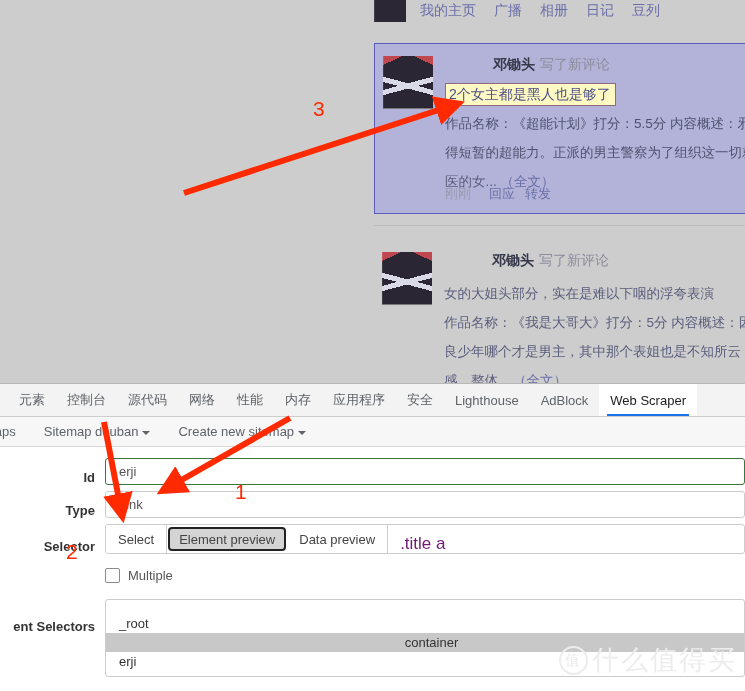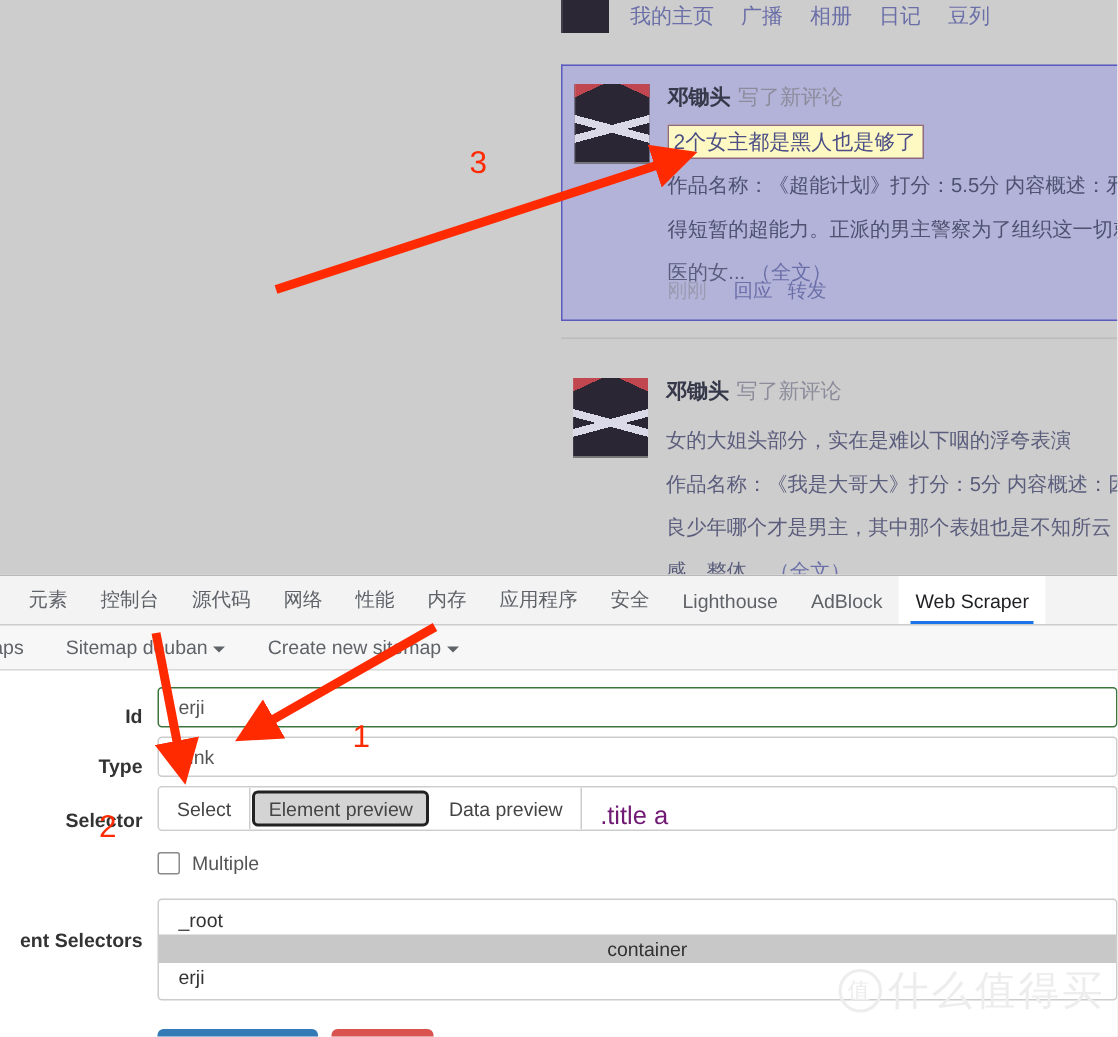--- a/index.html
+++ b/index.html
@@ -63,21 +63,21 @@
     background:
       linear-gradient(90deg, rgba(255,255,255,.09) 0 1px, transparent 1px 3px),
       linear-gradient(155deg, #c0474f 0 12%, transparent 12%),
       linear-gradient(205deg, #c0474f 0 12%, transparent 12%),
       linear-gradient(165deg, transparent 52%, #d9d9e8 52% 60%, transparent 60%),
       linear-gradient(195deg, transparent 52%, #d9d9e8 52% 60%, transparent 60%),
       #2b2634;
     border-bottom: 1px solid #777;
   }
   .post-body { position: absolute; left: 70px; top: 10px; right: 0; }
-  .post-head { font-size: 14px; line-height: 20px; white-space: nowrap; }
+  .post-head { font-size: 14px; line-height: 20px; white-space: nowrap; margin-left: 48px; }
   .post-author { color: #36394a; font-weight: bold; }
   .post-action { color: #8c8c9c; margin-left: 5px; }
 
   .hl-link {
     display: inline-block;
     margin-top: 9px;
     padding: 1px 4px 2px 3px;
     font-size: 14px; line-height: 18px;
     color: #4b4f86;
     background: #fef9c3;
@@ -194,21 +194,21 @@
     padding-left: 12px; font-size: 17px; color: #701a75; margin-top: 10px;
   }
 
   .checkrow { display: flex; align-items: center; gap: 8px; margin: 8px 0 10px 0; }
   .cbox { width: 13px; height: 13px; border: 1px solid #8a8a8a; background: #fff; border-radius: 2px; }
   .clabel { font-size: 13px; color: #555; }
 
   .listbox {
     border: 1px solid #ccc; border-radius: 3px;
     height: 62px; background: #fff;
-    padding-top: 4px;
+    padding-top: 14px;
     overflow: hidden;
   }
   .lopt { font-size: 13px; color: #333; padding: 1px 0 1px 13px; line-height: 17px; }
   .lopt.selected { background: #c8c8c8; text-align: center; }
 
   .btnrow { display: flex; gap: 9px; margin-top: 13px; }
   .btn {
     font-size: 13px; color: #fff; border-radius: 4px;
     padding: 7px 14px; white-space: nowrap;
   }

